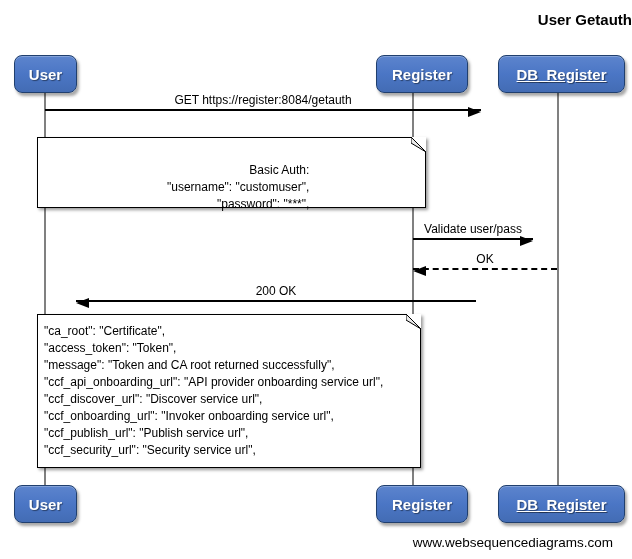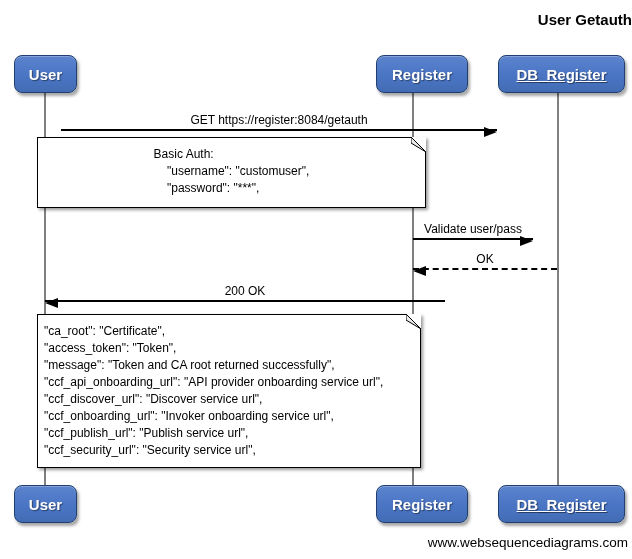--- a/index.html
+++ b/index.html
@@ -73,42 +73,42 @@
     border: 1px solid #000;
     box-shadow: 2px 2px 3px rgba(0,0,0,0.40);
     z-index: 2;
     font-size: 12px;
     line-height: 17px;
   }
   .note .fold { position: absolute; top: -1px; right: -1px; width: 15px; height: 15px; }
   .note-1 { left: 37px; top: 137px; width: 387px; height: 69px; text-align: center; }
   .note-1 .note-text {
     display: inline-block;
-    text-align: left;
+    text-align: right;
     white-space: pre;
-    margin-top: 8px;
+    margin-top: 24px;
   }
   .note-2 { left: 37px; top: 314px; width: 382px; height: 152px; }
   .note-2 .note-text {
     display: block;
     white-space: pre;
     padding: 8px 0 0 6px;
     text-align: left;
   }
   .watermark {
     position: absolute;
     top: 535px;
-    right: 4px;
+    right: 19px;
     font-size: 13.5px;
   }
   
-  .msg-1 { left: 45px;  top: 113px; width: 436px; margin-left: 16px; }
+  .msg-1 { left: 45px;  top: 93px; width: 436px; }
   .msg-2 { left: 413px; top: 222px; width: 120px; }
   .msg-3 { left: 413px; top: 252px; width: 144px; }
-  .msg-4 { left: 45px;  top: 284px; width: 400px; }
+  .msg-4 { left: 45px;  top: 284px; width: 400px; padding-left: 31px; }
   
   .ll-1 { left: 44px; }
   .ll-2 { left: 412px; }
   .ll-3 { left: 557px; }
   
   .a-user     { left: 14px;  width: 61px; }
   .a-register { left: 368px; width: 90px; margin-left: 8px; }
   .a-db       { left: 498px; width: 125px; text-decoration: underline; }
   .row-top    { top: 55px; }
   .row-bottom { top: 485px; }

